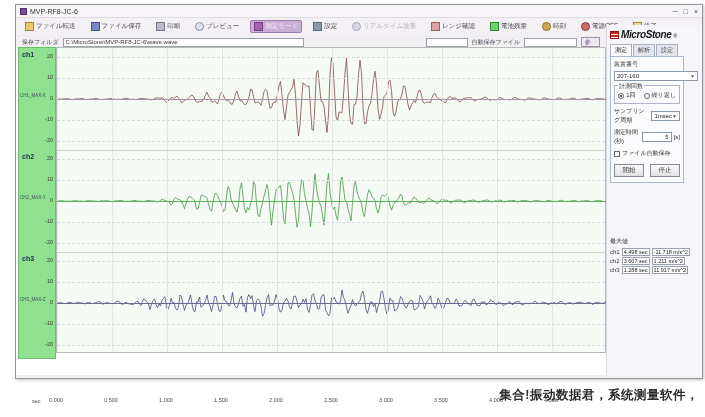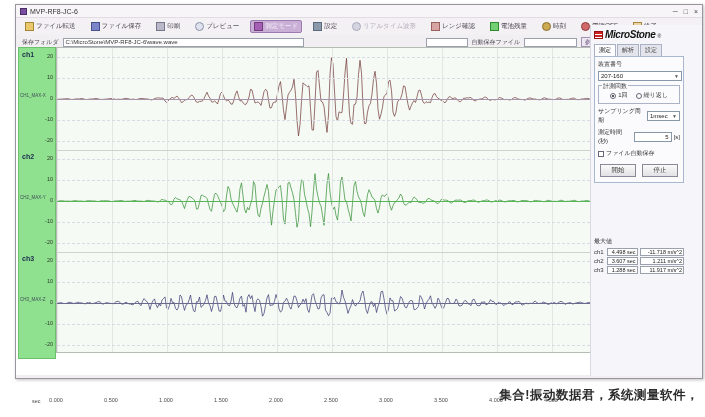--- a/index.html
+++ b/index.html
@@ -50,21 +50,21 @@
   .vgrid{position:absolute;top:0;bottom:0;width:1px;background:#e3e6e3;}
   .hgrid{position:absolute;left:0;right:0;height:0;border-top:1px dashed #d6dbe6;}
   .hsep{position:absolute;left:0;right:0;height:1px;background:#ccd4cc;}
   .zline{position:absolute;left:0;right:0;height:1px;}
   #wavesvg{position:absolute;left:0;top:0;}
   #xaxis{position:absolute;left:40px;top:350px;width:558px;height:9px;}
   .xtick{position:absolute;width:30px;text-align:center;font-size:5.5px;color:#4a4a4a;}
   #xunit{position:absolute;left:16px;top:351px;font-size:5.5px;color:#4a4a4a;}
   #yunit{position:absolute;left:42px;top:33px;font-size:5.5px;color:#556;}
   
-  #sidebar{position:absolute;right:0;top:20px;width:112px;bottom:2px;background:#f6f6fa;border-left:1px solid #d8d8e2;padding:2px 18px 0 3px;}
+  #sidebar{position:absolute;right:0;top:20px;width:96px;bottom:2px;background:#f6f6fa;border-left:1px solid #d8d8e2;padding:2px 18px 0 3px;}
   #logo{display:flex;align-items:baseline;gap:2px;margin-top:2px;}
   #logoicon{width:9px;height:8px;flex:none;align-self:center;background:repeating-linear-gradient(180deg,#cc2222 0 2px,#fff 2px 3px);border:1px solid #991111;}
   #logotext{font-size:10px;font-weight:bold;font-style:italic;color:#151515;letter-spacing:-.4px;}
   #logoreg{font-size:5px;color:#151515;}
   #tabs{display:flex;margin-top:4px;gap:1px;}
   .tab{font-size:6px;color:#444;background:#e4e4ec;border:1px solid #a8b0c4;border-bottom:none;padding:1px 4px;}
   .tab.active{background:#fdfdff;color:#111;}
   #ctrlpanel{border:1px solid #a8b8d0;background:#fbfbfe;padding:3px 3px;margin-top:0;}
   .slabel{font-size:6px;color:#333;}
   .srow{display:flex;align-items:center;gap:2px;margin-top:3px;}

